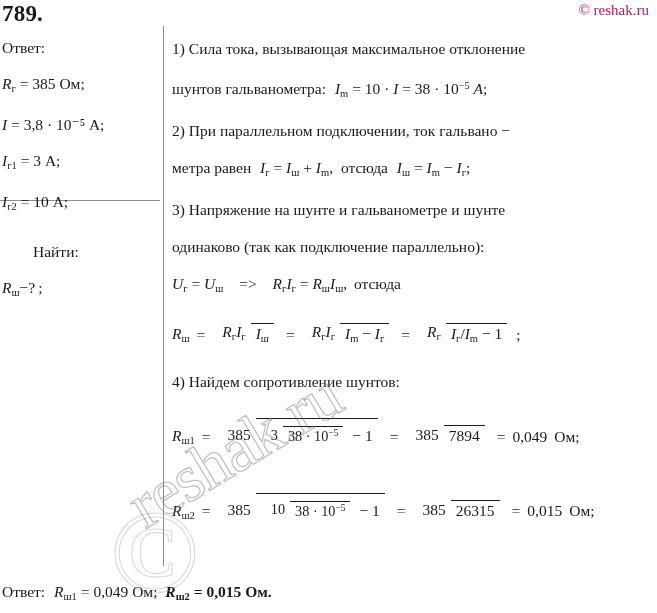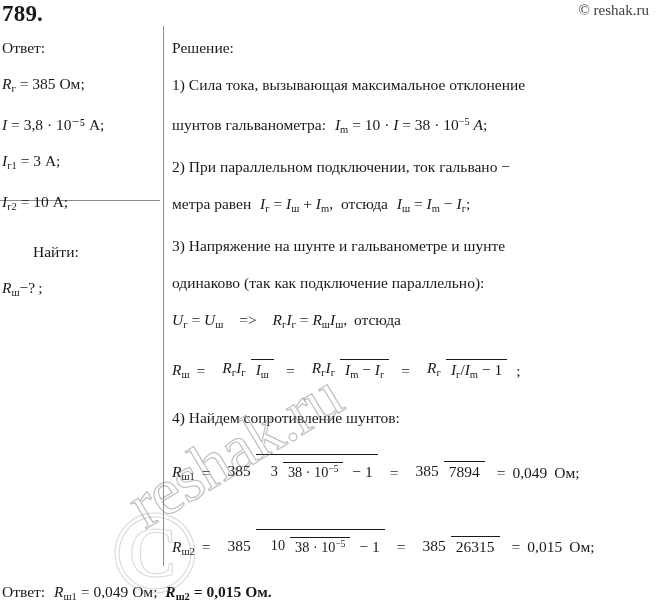--- a/index.html
+++ b/index.html
@@ -13,21 +13,21 @@
     position: relative;
     overflow: hidden;
   }
 
   
   .wm-top {
     position: absolute;
     top: 2px; right: 8px;
     font-family: "Liberation Serif", serif;
     font-size: 15px;
-    color: #404040;
+    color: #be185d;
     white-space: nowrap;
   }
   .wm-center {
     position: absolute;
     left: 108px; top: 442px;
     width: 300px; height: 165px;
     pointer-events: none;
     z-index: 5;
   }
   .wm-center .wm-word {
@@ -176,21 +176,20 @@
 
   <div class="hdr" style="margin-top:9px;margin-left:31px;">Найти:</div>
 
   <div class="line">
     <i class="v">R</i><sub>ш</sub><span class="op">−?</span><span class="op" style="margin-left:3px;">;</span>
   </div>
 </div>
 
 <div class="sol-col">
 
-  <div class="hdr">Решение:</div>
 
   <div class="line">1) Сила тока, вызывающая максимальное отклонение</div>
   <div class="line">
     <span>шунтов гальванометра:</span>
     <span style="margin-left:5px;">
       <i class="v">I</i><sub>m</sub> <span class="op">=</span> <span class="op">10 · </span><i class="v">I</i> <span class="op">= 38 · 10<sup>−5</sup></span> <i class="v">A</i><span class="op">;</span>
     </span>
   </div>
 
   <div class="line">2) При параллельном подключении, ток гальвано −</div>

